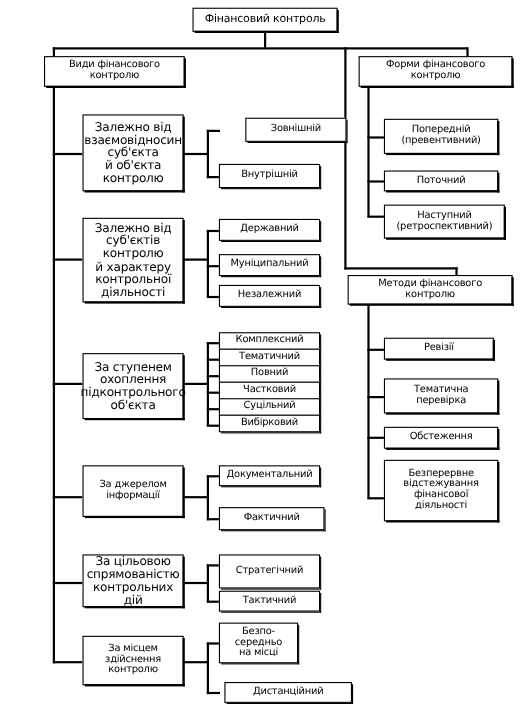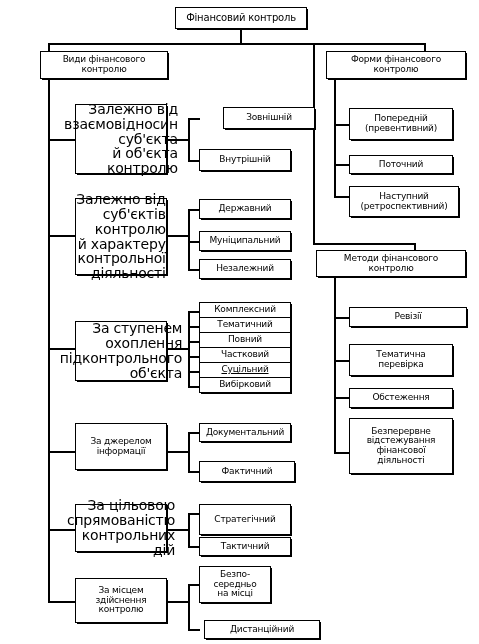--- a/index.html
+++ b/index.html
@@ -31,21 +31,21 @@
     content:"";
     position:absolute;
     left:1px;top:1px;right:-2px;bottom:-2px;
     border-right:2px solid #000;
     border-bottom:2px solid #000;
     pointer-events:none;
   }
   .box.thin::after{border-right-width:1px;border-bottom-width:1px;}
   .t10{font-size:10px;}
   .t9{font-size:9px;}
-  .t85{font-size:14px;text-align:right;}
+  .t85{font-size:11px;}
   
   .ln{position:absolute;background:#000;z-index:1;}
   .h2{height:2px;}
   .v2{width:2px;}
 </style>
 </head>
 <body>
 
 <div id="page">
 
@@ -145,21 +145,21 @@
   <div class="box t9 thin" style="left:199px;top:259px;width:92px;height:20px;">Незалежний</div>
 
   <div class="box t85" style="left:75px;top:321px;width:92px;height:60px;">За ступенем
 охоплення
 підконтрольного
 об'єкта</div>
   <div class="box t9 thin" style="left:199px;top:302px;width:92px;height:16px;">Комплексний</div>
   <div class="box t9 thin" style="left:199px;top:317px;width:92px;height:16px;">Тематичний</div>
   <div class="box t9 thin" style="left:199px;top:332px;width:92px;height:16px;">Повний</div>
   <div class="box t9 thin" style="left:199px;top:347px;width:92px;height:16px;">Частковий</div>
-  <div class="box t9 thin" style="left:199px;top:362px;width:92px;height:16px;text-decoration:underline;">Суцільний</div>
+  <div class="box t9 thin" style="left:199px;top:362px;width:92px;height:16px;">Суцільний</div>
   <div class="box t9 thin" style="left:199px;top:377px;width:92px;height:16px;">Вибірковий</div>
 
   <div class="box t9" style="left:75px;top:423px;width:92px;height:47px;">За джерелом
 інформації</div>
   <div class="box t9 thin" style="left:199px;top:423px;width:92px;height:19px;">Документальний</div>
   <div class="box t9 thin" style="left:199px;top:461px;width:96px;height:21px;">Фактичний</div>
 
   <div class="box t85" style="left:75px;top:504px;width:92px;height:48px;">За цільовою
 спрямованістю
 контрольних дій</div>
@@ -173,21 +173,21 @@
 середньо
 на місці</div>
   <div class="box t9 thin" style="left:204px;top:620px;width:116px;height:19px;">Дистанційний</div>
 
   <div class="box t9" style="left:349px;top:108px;width:104px;height:32px;">Попередній
 (превентивний)</div>
   <div class="box t9" style="left:349px;top:155px;width:104px;height:19px;">Поточний</div>
   <div class="box t9" style="left:349px;top:186px;width:110px;height:31px;">Наступний
 (ретроспективний)</div>
 
-  <div class="box t9" style="left:349px;top:307px;width:118px;height:20px;">Ревізії</div>
+  <div class="box t9" style="left:349px;top:307px;width:100px;height:20px;">Ревізії</div>
   <div class="box t9" style="left:349px;top:344px;width:104px;height:32px;">Тематична
 перевірка</div>
   <div class="box t9" style="left:349px;top:388px;width:104px;height:20px;">Обстеження</div>
   <div class="box t9" style="left:349px;top:418px;width:104px;height:56px;">Безперервне
 відстежування
 фінансової
 діяльності</div>
 
 </div>
 

